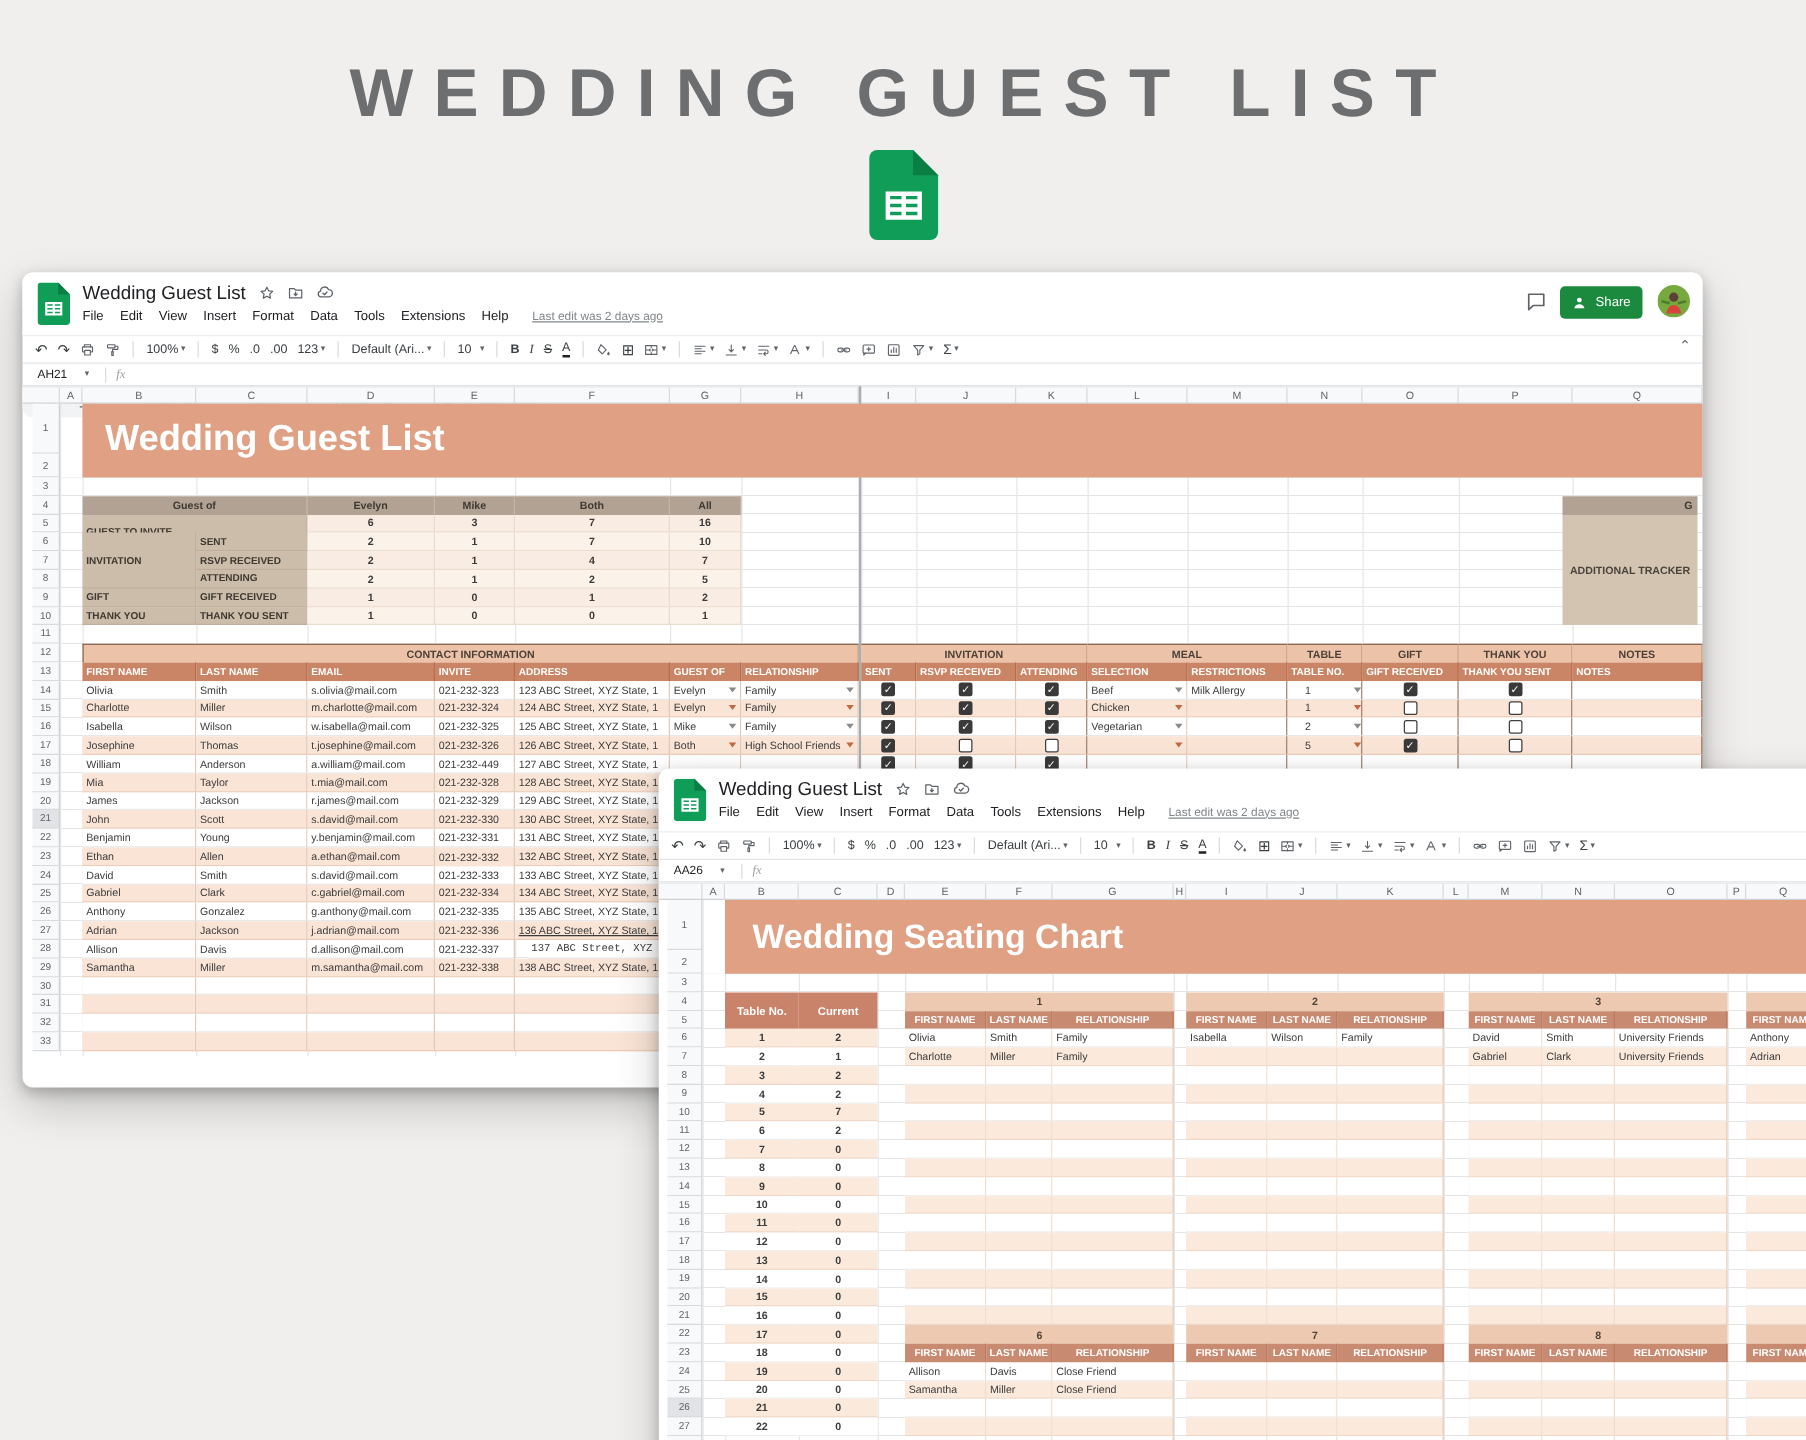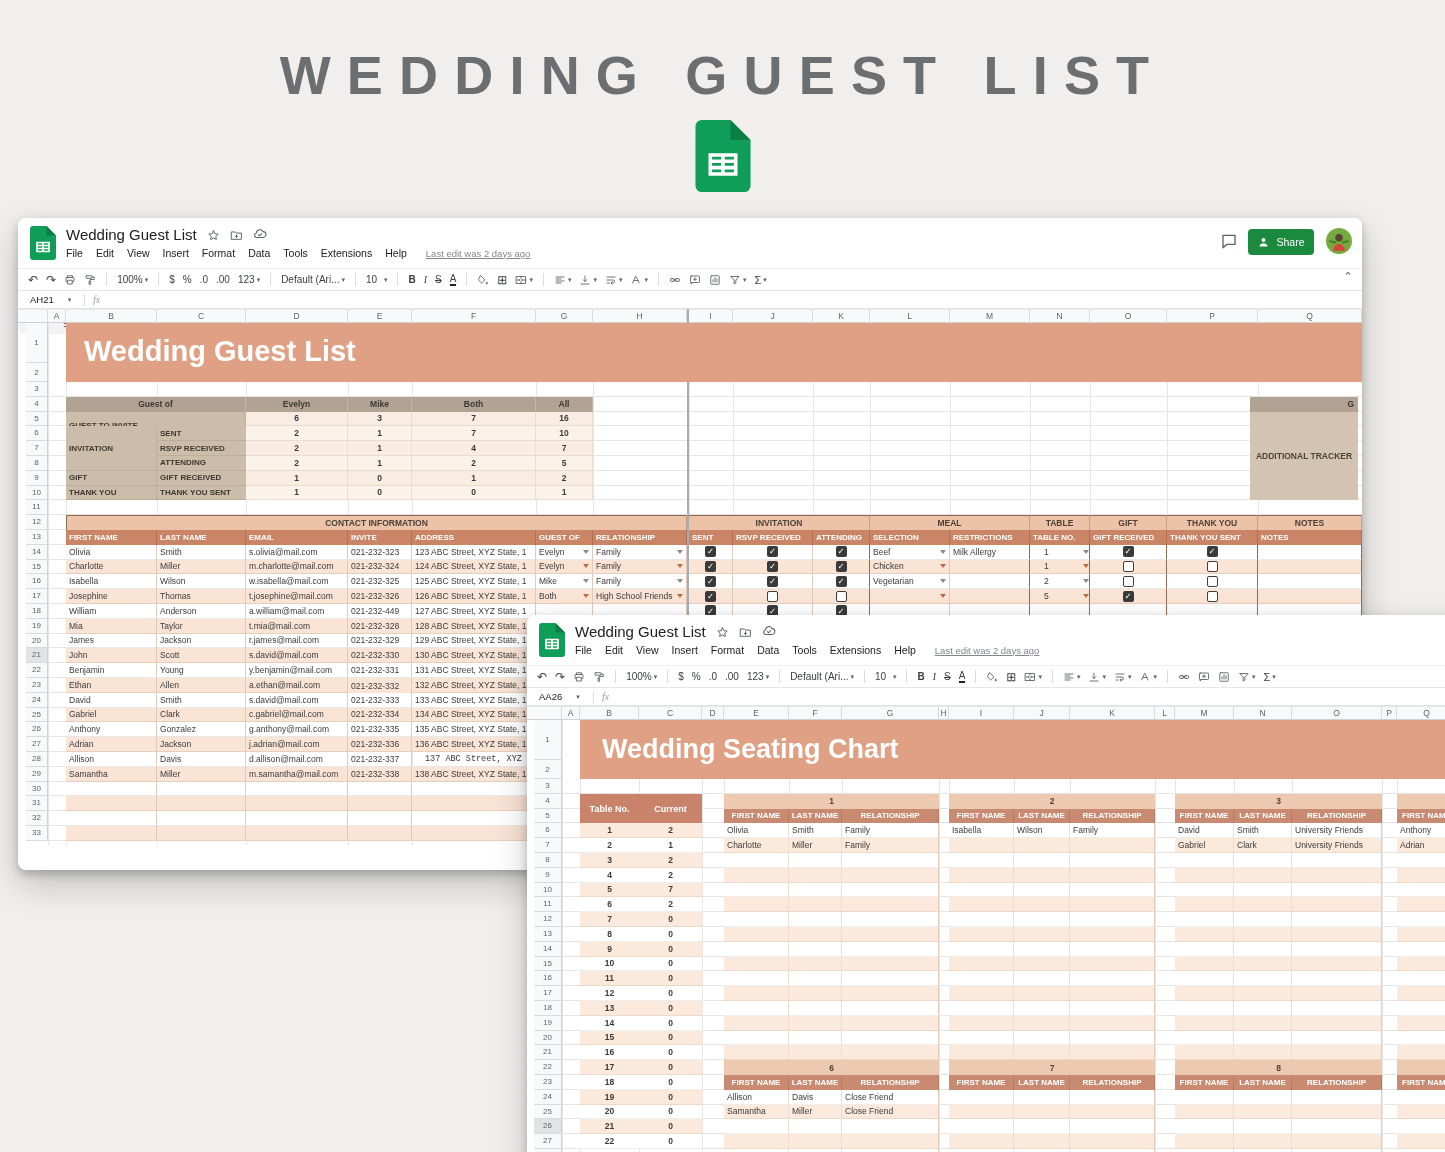--- a/index.html
+++ b/index.html
@@ -719,21 +719,21 @@
       <div class="c whiterow" style="position: absolute; left: 852px; top: 504.4px; width: 80px; height: 14.8px; border-bottom: 1px solid rgb(232, 232, 232); border-right: 1px solid rgb(224, 202, 187);"></div>
       <div class="c whiterow" style="position: absolute; left: 932px; top: 504.4px; width: 80px; height: 14.8px; border-bottom: 1px solid rgb(232, 232, 232); border-right: 1px solid rgb(138, 106, 85);"></div>
       <div class="c whiterow" style="position: absolute; left: 1012px; top: 504.4px; width: 60px; height: 14.8px; border-bottom: 1px solid rgb(232, 232, 232); border-right: 1px solid rgb(138, 106, 85);"></div>
       <div class="c whiterow" style="position: absolute; left: 1072px; top: 504.4px; width: 77px; height: 14.8px; border-bottom: 1px solid rgb(232, 232, 232); border-right: 1px solid rgb(138, 106, 85);"></div>
       <div class="c whiterow" style="position: absolute; left: 1149px; top: 504.4px; width: 91px; height: 14.8px; border-bottom: 1px solid rgb(232, 232, 232); border-right: 1px solid rgb(138, 106, 85);"></div>
       <div class="c whiterow" style="position: absolute; left: 1240px; top: 504.4px; width: 104px; height: 14.8px; border-bottom: 1px solid rgb(232, 232, 232); border-right: 1px solid rgb(138, 106, 85);"></div>
       <div class="c pinkrow" style="position: absolute; left: 48px; top: 519.2px; width: 91px; height: 14.8px; border-bottom: 1px solid rgb(236, 205, 187); border-right: 1px solid rgb(224, 202, 187);">Adrian</div>
       <div class="c pinkrow" style="position: absolute; left: 139px; top: 519.2px; width: 89px; height: 14.8px; border-bottom: 1px solid rgb(236, 205, 187); border-right: 1px solid rgb(224, 202, 187);">Jackson</div>
       <div class="c pinkrow" style="position: absolute; left: 228px; top: 519.2px; width: 102px; height: 14.8px; border-bottom: 1px solid rgb(236, 205, 187); border-right: 1px solid rgb(224, 202, 187);">j.adrian@mail.com</div>
       <div class="c pinkrow" style="position: absolute; left: 330px; top: 519.2px; width: 64px; height: 14.8px; border-bottom: 1px solid rgb(236, 205, 187); border-right: 1px solid rgb(224, 202, 187);">021-232-336</div>
-      <div class="c pinkrow" style="position: absolute; left: 394px; top: 519.2px; width: 124px; height: 14.8px; border-bottom: 1px solid rgb(236, 205, 187); border-right: 1px solid rgb(224, 202, 187);">136 ABC Street, XYZ State, 1</div>
+      <div class="c pinkrow" style="position: absolute; left: 394px; top: 519.2px; width: 124px; height: 14.8px; border-bottom: 1px solid rgb(236, 205, 187); border-right: 1px solid rgb(224, 202, 187); text-decoration: underline;">136 ABC Street, XYZ State, 1</div>
       <div class="c pinkrow" style="position: absolute; left: 518px; top: 519.2px; width: 57px; height: 14.8px; border-bottom: 1px solid rgb(236, 205, 187); border-right: 1px solid rgb(224, 202, 187);"></div>
       <div class="c pinkrow" style="position: absolute; left: 575px; top: 519.2px; width: 94px; height: 14.8px; border-bottom: 1px solid rgb(236, 205, 187); border-right: 1px solid rgb(224, 202, 187);"></div>
       <div class="c pinkrow" style="position: absolute; left: 671px; top: 519.2px; width: 44px; height: 14.8px; border-bottom: 1px solid rgb(236, 205, 187); border-right: 1px solid rgb(224, 202, 187);"></div>
       <div class="c pinkrow" style="position: absolute; left: 715px; top: 519.2px; width: 80px; height: 14.8px; border-bottom: 1px solid rgb(236, 205, 187); border-right: 1px solid rgb(224, 202, 187);"></div>
       <div class="c pinkrow" style="position: absolute; left: 795px; top: 519.2px; width: 57px; height: 14.8px; border-bottom: 1px solid rgb(236, 205, 187); border-right: 1px solid rgb(138, 106, 85);"></div>
       <div class="c pinkrow" style="position: absolute; left: 852px; top: 519.2px; width: 80px; height: 14.8px; border-bottom: 1px solid rgb(236, 205, 187); border-right: 1px solid rgb(224, 202, 187);"></div>
       <div class="c pinkrow" style="position: absolute; left: 932px; top: 519.2px; width: 80px; height: 14.8px; border-bottom: 1px solid rgb(236, 205, 187); border-right: 1px solid rgb(138, 106, 85);"></div>
       <div class="c pinkrow" style="position: absolute; left: 1012px; top: 519.2px; width: 60px; height: 14.8px; border-bottom: 1px solid rgb(236, 205, 187); border-right: 1px solid rgb(138, 106, 85);"></div>
       <div class="c pinkrow" style="position: absolute; left: 1072px; top: 519.2px; width: 77px; height: 14.8px; border-bottom: 1px solid rgb(236, 205, 187); border-right: 1px solid rgb(138, 106, 85);"></div>
       <div class="c pinkrow" style="position: absolute; left: 1149px; top: 519.2px; width: 91px; height: 14.8px; border-bottom: 1px solid rgb(236, 205, 187); border-right: 1px solid rgb(138, 106, 85);"></div>

